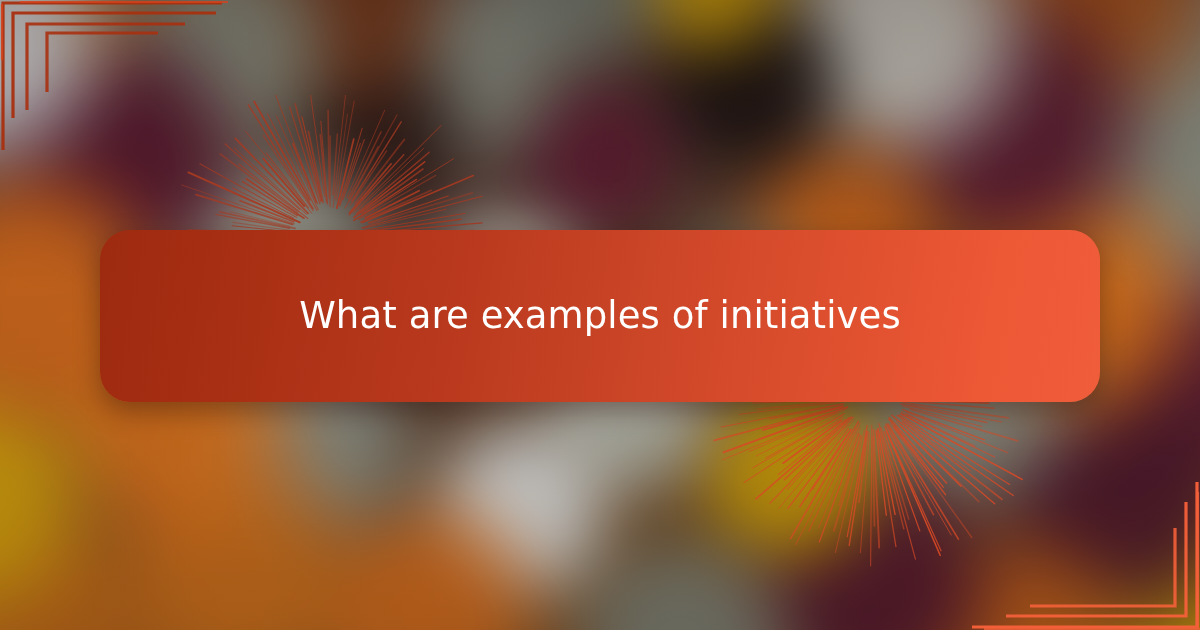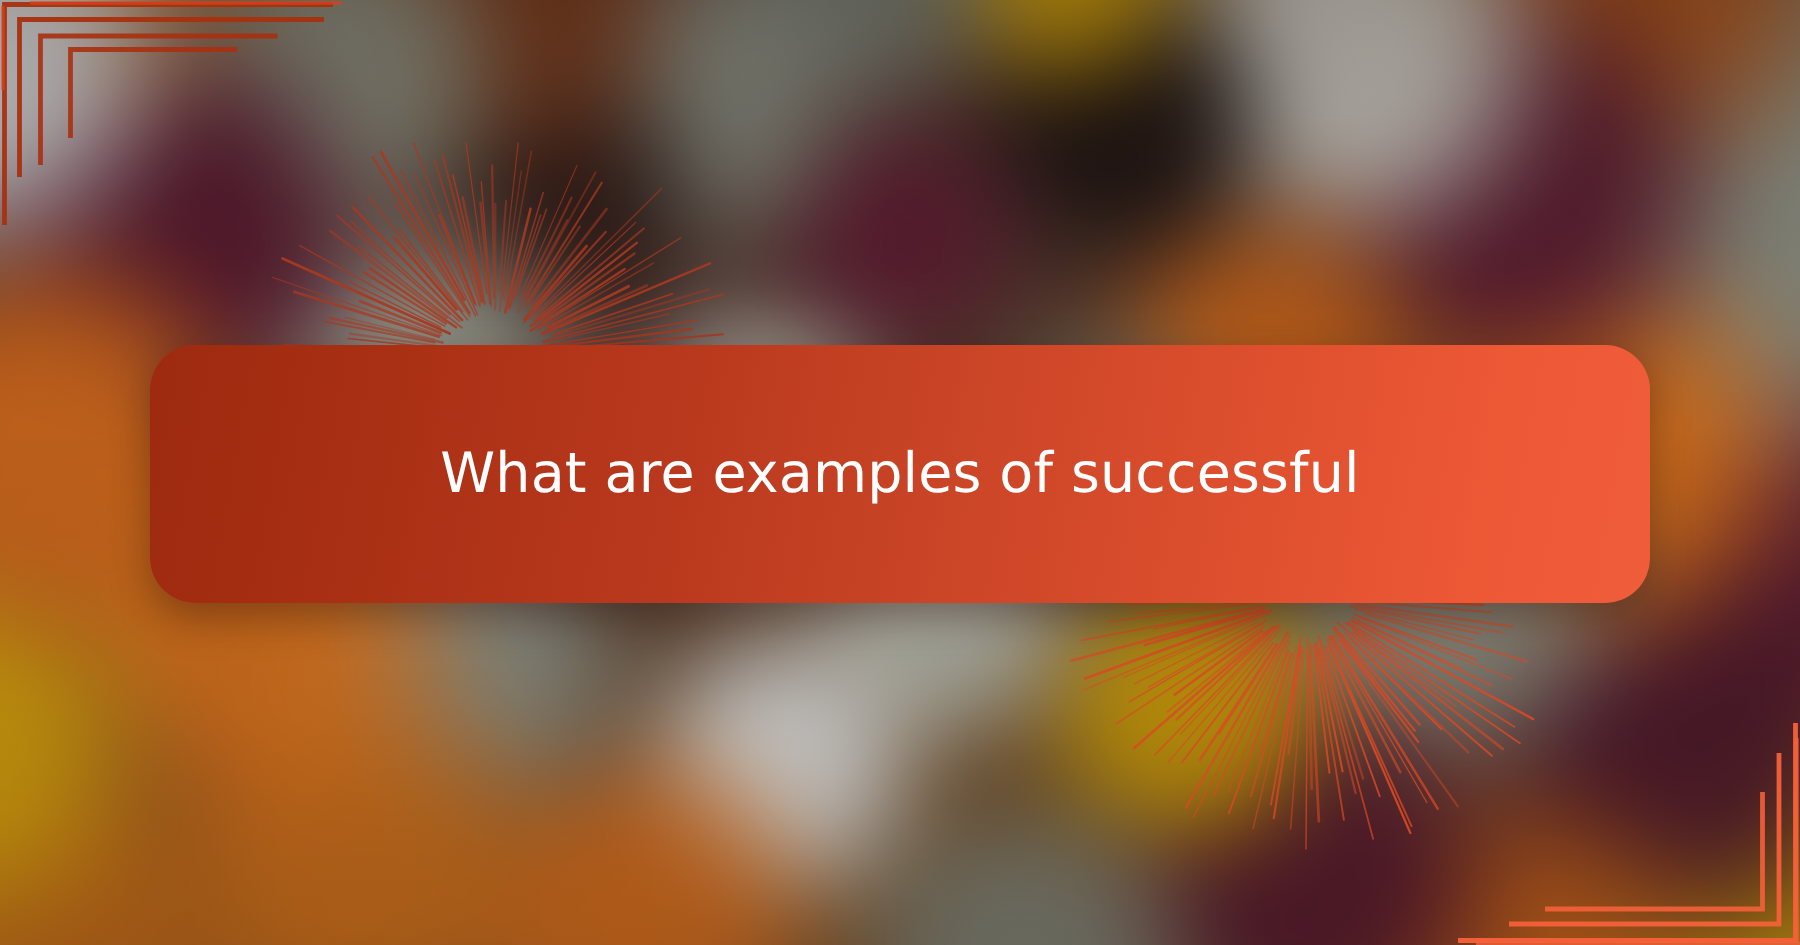--- a/index.html
+++ b/index.html
@@ -310,17 +310,17 @@
       <path d="M60,126 L205,126 L205,48" opacity="0.9"></path>
     </g>
     <g fill="none" stroke="#f4603a" stroke-width="2.2" opacity="0.8">
       <path d="M228,150 L228,12"></path>
       <path d="M14,149 L230,149"></path>
     </g>
   </svg>
 
   <div id="question-card">
     <h1 id="question-text">
-      <span>What are examples of successful</span><br>
+      <span>What are examples of initiatives</span><br>
     </h1>
   </div>
 
 </div>
 
 </body></html>

